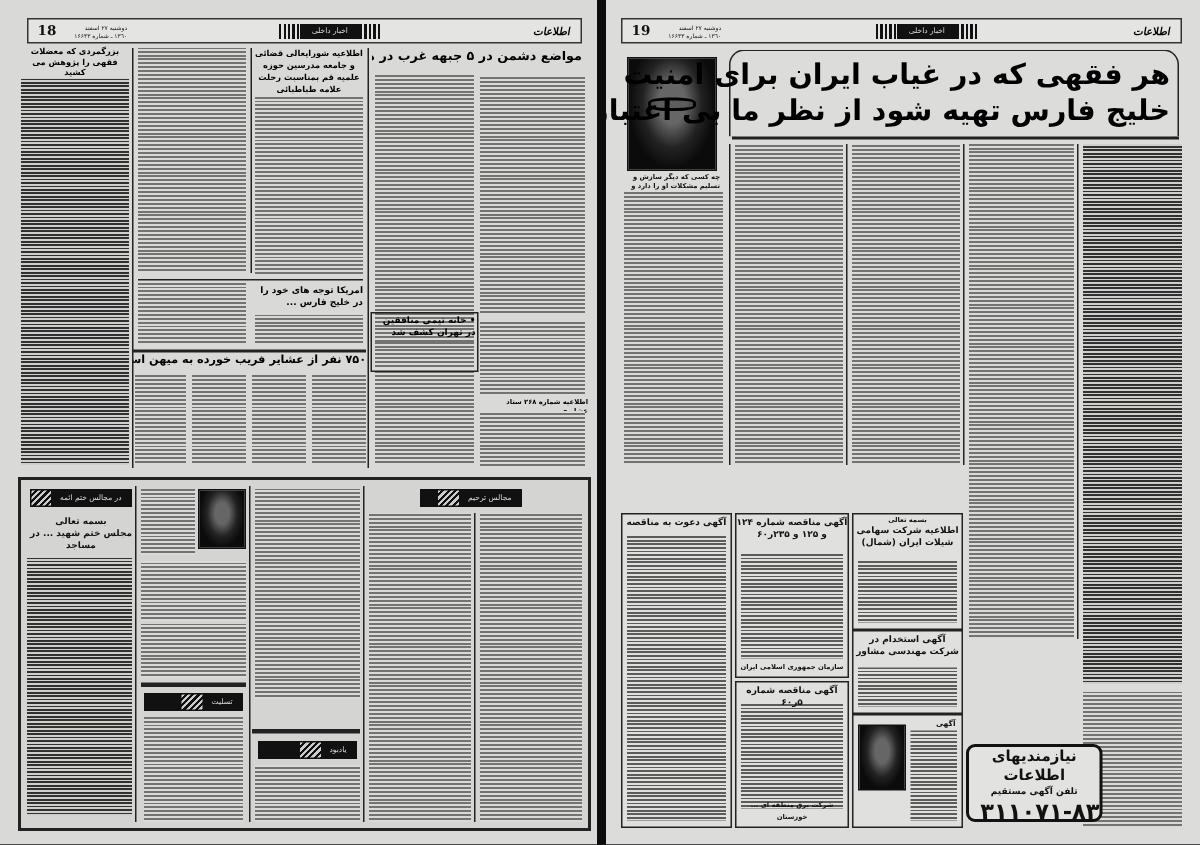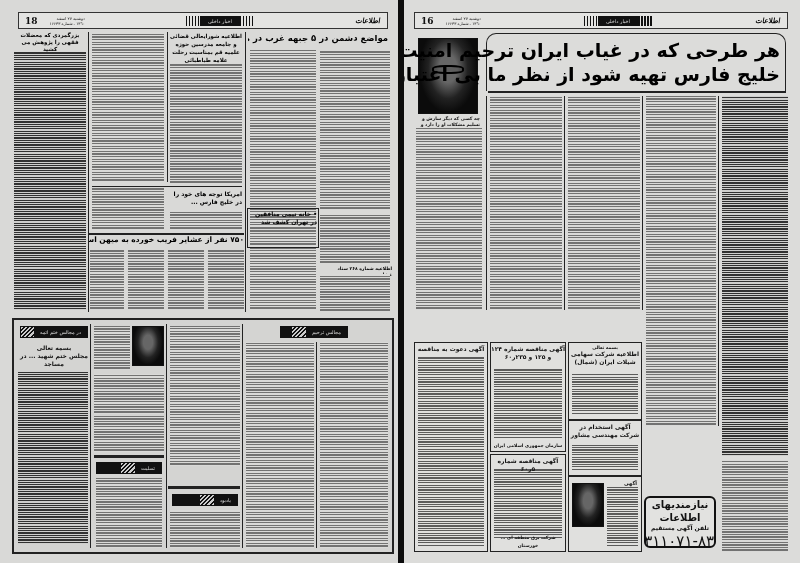--- a/index.html
+++ b/index.html
@@ -41,21 +41,21 @@
 
   .caption { position: absolute; direction: rtl; text-align: right; font-size: 4.5px; font-weight: bold; line-height: 6px; }
 
   .adbox { position: absolute; border: 1px solid #222; background: #e0e0de; }
   .adbox .t { direction: rtl; text-align: center; font-weight: bold; font-size: 6px; line-height: 8px; padding-top: 2px; }
   .adbox .body { position: absolute; left: 3px; right: 3px; bottom: 4px; background: repeating-linear-gradient(0deg, transparent 0 1.2px, rgba(20,20,20,.65) 1.2px 2.4px); }
 
   .infobox { position: absolute; border: 2px solid #111; border-radius: 6px; background: #e2e2e0; direction: rtl; text-align: center; }
   .infobox .l1 { font-weight: bold; font-size: 10px; line-height: 13px; }
   .infobox .l2 { font-size: 6px; line-height: 8px; font-weight: bold; }
-  .infobox .l3 { font-weight: normal; font-size: 15px; line-height: 18px; letter-spacing: 1px; }
+  .infobox .l3 { font-weight: bold; font-size: 15px; line-height: 18px; letter-spacing: 1px; text-align: right; }
 
   .secbar { position: absolute; display: flex; align-items: center; direction: rtl; height: 12px; background: #111; border: 1px solid #111; }
   .secbar .lbl { color: #ddd; font-size: 5px; padding: 0 6px; white-space: nowrap; }
   .secbar .stripes { width: 14px; height: 10px; background: repeating-linear-gradient(135deg, #ccc 0 1.5px, #111 1.5px 3px); }
 
   .obit-title { position: absolute; direction: rtl; text-align: center; font-weight: bold; font-size: 6px; line-height: 8px; }
 </style>
 </head>
 <body>
 
@@ -157,30 +157,30 @@
     <span class="logo">اطلاعات</span>
     <span class="sect">
       <span class="bars"></span>
       <span class="label">اخبار داخلی</span>
       <span class="bars"></span>
     </span>
     <span class="date">
       <div>دوشنبه ٢٧ اسفند</div>
       <div>١٣٦٠ ـ شماره ١۶۶٣٣</div>
     </span>
-    <span class="pnum">16</span>
+    <span class="pnum">19</span>
   </div>
 
   <div class="photo" style="left:14px; top:38px; width:60px; height:76px;">
     <div class="glasses"></div>
   </div>
   <div class="caption" style="left:12px; top:116px; width:64px;">چه کسی که دیگر سازش و تسلیم مشکلات او را دارد و با زبان فلسطین می خواهد</div>
 
   <div class="bigbox"></div>
-  <div class="bighl" style="top:38px;">هر طرحی که در غیاب ایران ترحیم امنیت</div>
+  <div class="bighl" style="top:38px;">هر فقهی که در غیاب ایران برای امنیت</div>
   <div class="bighl" style="top:62px;">خلیج فارس تهیه شود از نظر ما بی اعتبار است</div>
   <div class="rule-h" style="left:84px; top:91px; width:298px; height:2px;"></div>
 
   <div class="txt" style="left:12px; top:128px; width:66px; height:182px;"></div>
   <div class="rule-v" style="left:82px; top:96px; height:214px;"></div>
   <div class="txt" style="left:86px; top:96px; width:72px; height:214px;"></div>
   <div class="rule-v" style="left:160px; top:96px; height:214px;"></div>
   <div class="txt" style="left:164px; top:96px; width:72px; height:214px;"></div>
   <div class="rule-v" style="left:238px; top:96px; height:214px;"></div>
   <div class="txt" style="left:242px; top:96px; width:70px; height:330px;"></div>
@@ -210,18 +210,18 @@
   <div class="adbox" style="left:164px; top:420px; width:74px; height:56px;">
     <div class="t">آگهی استخدام در شرکت مهندسی مشاور</div>
     <div class="body" style="top:24px;"></div>
   </div>
   <div class="adbox" style="left:164px; top:476px; width:74px; height:76px;">
     <div class="photo" style="left:3px; top:6px; width:32px; height:44px;"></div>
     <div class="t" style="position:absolute; right:4px; top:0; font-size:5px;">آگهی</div>
     <div class="body" style="left:38px; top:10px;"></div>
   </div>
 
-  <div class="infobox" style="left:240px; top:496px; width:72px; height:52px;">
+  <div class="infobox" style="left:240px; top:496px; width:91px; height:52px;">
     <div class="l1">نیازمندیهای اطلاعات</div>
     <div class="l2">تلفن آگهی مستقیم</div>
     <div class="l3">۳۱۱۰۷۱-۸۳</div>
   </div>
 </div>
 
 </body></html>

